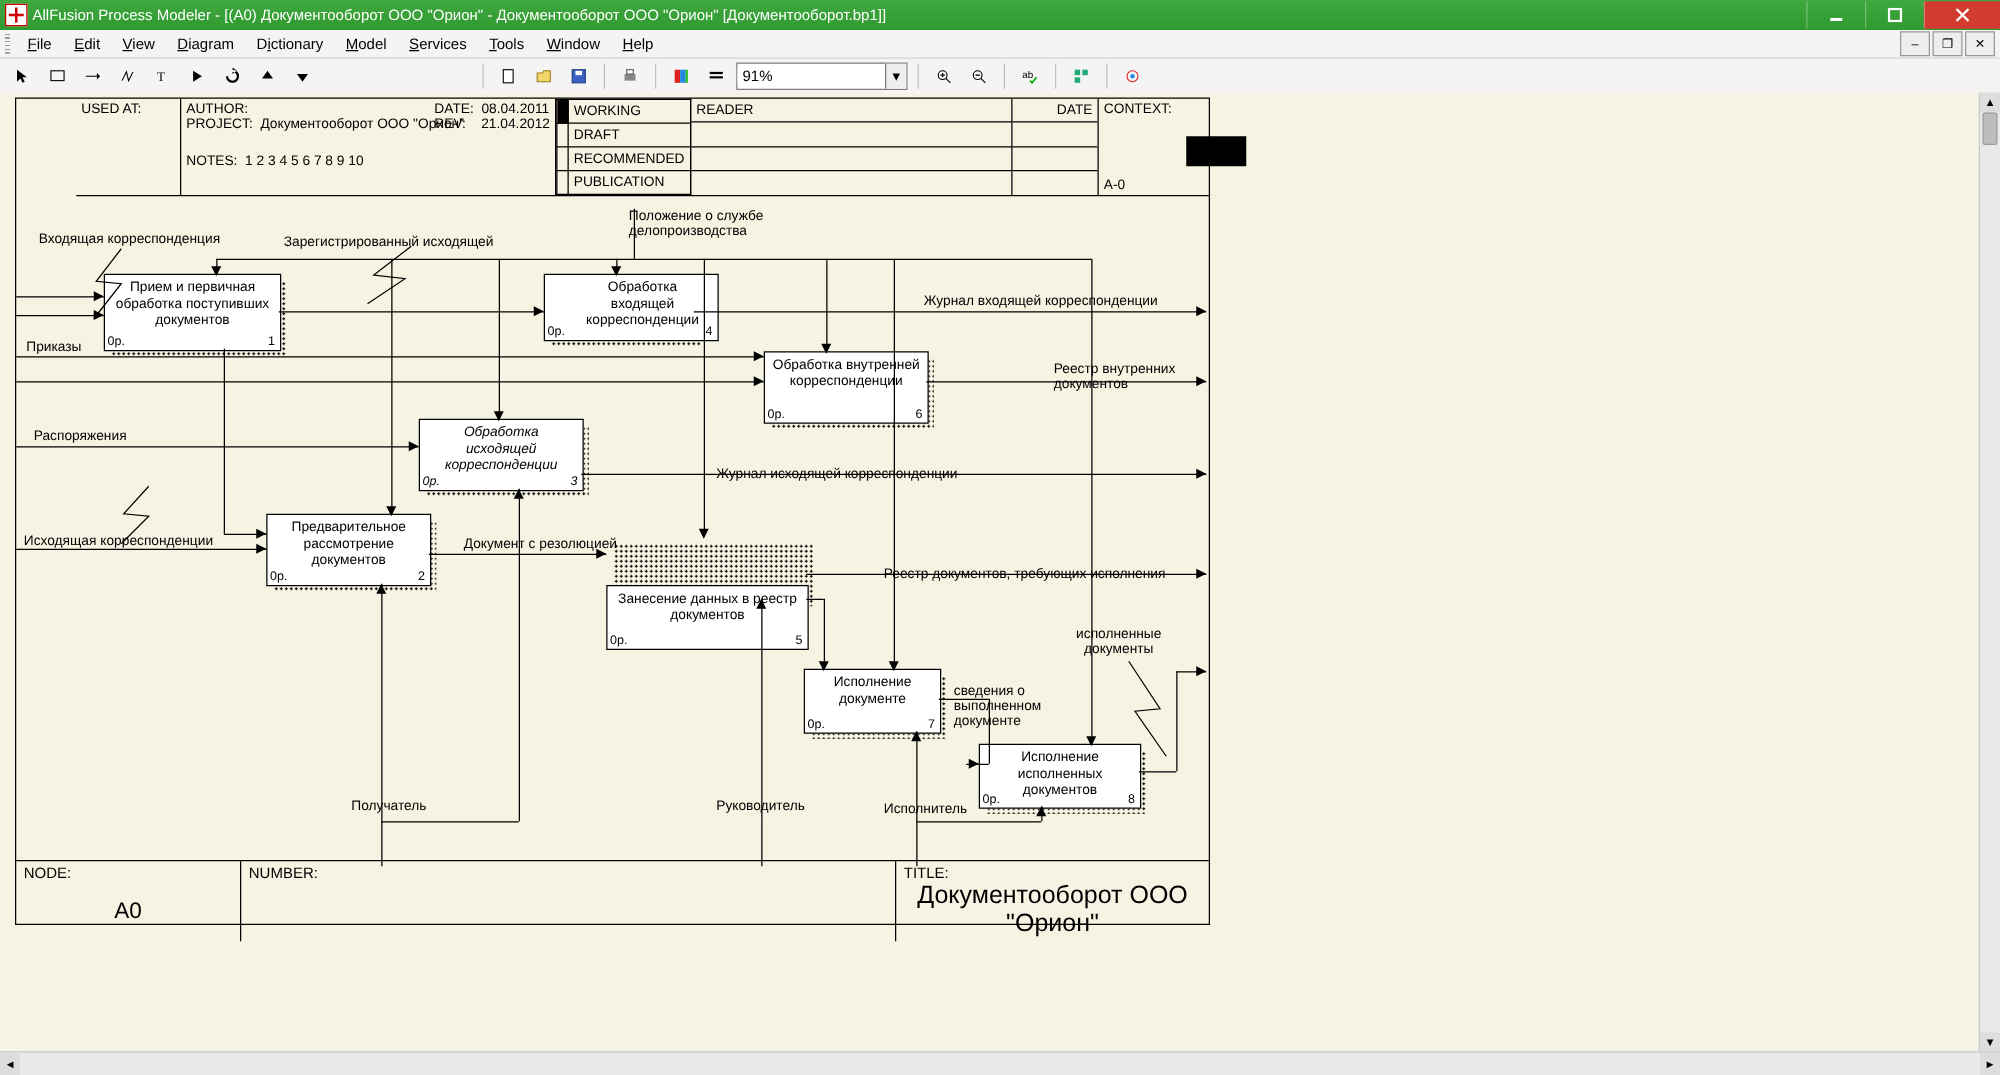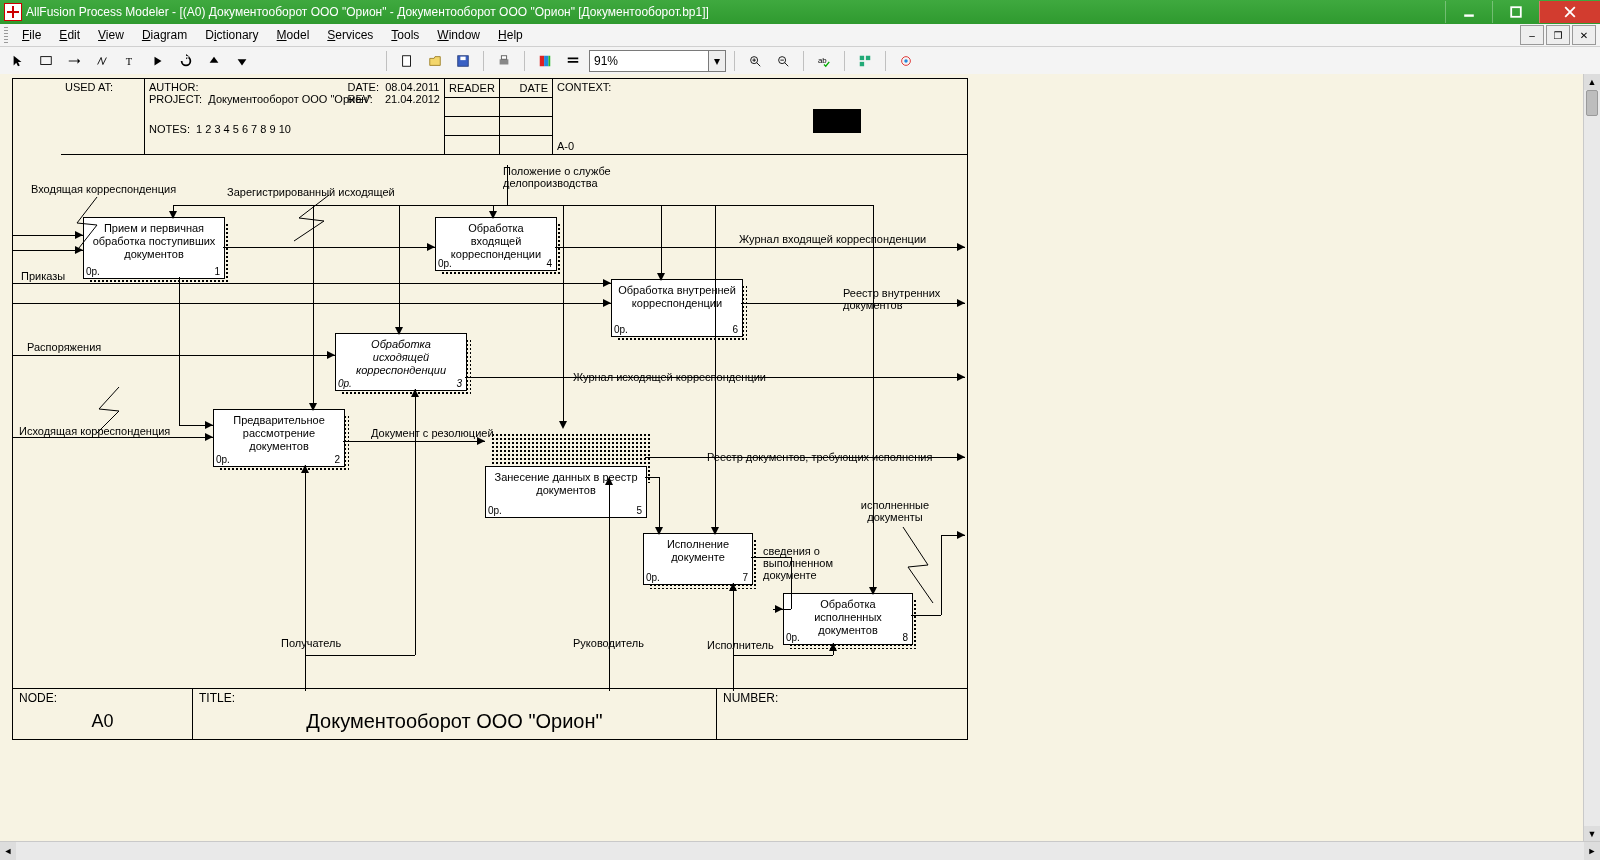--- a/index.html
+++ b/index.html
@@ -281,20 +281,42 @@
       <div class="fh-cell" style="position:relative">
         <div><span>AUTHOR:</span></div>
         <div><span>PROJECT:</span>&nbsp;&nbsp;<span>Документооборот ООО "Орион"</span></div>
         <div style="height:18px"></div>
         <div><span>NOTES:</span>&nbsp;&nbsp;<span>1  2  3  4  5  6  7  8  9  10</span></div>
         <div style="position:absolute; right:4px; top:2px; text-align:left;">
           <div><span>DATE:</span>&nbsp;&nbsp;<span>08.04.2011</span></div>
           <div><span>REV:</span>&nbsp;&nbsp;&nbsp;&nbsp;<span>21.04.2012</span></div>
         </div>
       </div>
+      <div class="fh-cell fh-col3" style="padding:0">
+        <table>
+          <tbody>
+              <tr>
+                <td style="width:14px;background:#000"></td>
+                <td>WORKING</td>
+              </tr>
+          <tr>
+                <td></td>
+                <td>DRAFT</td>
+              </tr>
+          <tr>
+                <td></td>
+                <td>RECOMMENDED</td>
+              </tr>
+          <tr>
+                <td></td>
+                <td>PUBLICATION</td>
+              </tr>
+        </tbody>
+          </table>
+      </div>
       <div class="fh-cell" style="padding:0">
         <table style="border-collapse:collapse;width:100%;height:100%;">
           <tbody>
               <tr>
                 <td style="border:1px solid #000;border-top:none;border-left:none;padding:1px 4px;height:16px">READER</td>
               <td style="border:1px solid #000;border-top:none;border-right:none;text-align:right;padding:1px 4px;width:60px">DATE</td>
               </tr>
           <tr>
                 <td style="border:1px solid #000;border-left:none;height:16px"></td>
                 <td style="border:1px solid #000;border-right:none"></td>
@@ -315,21 +337,21 @@
         <div class="blackbox"></div>
         <span style="position:absolute;left:4px;bottom:2px">A-0</span>
       </div>
     </div>
 
     <div class="frame-body">
 
       <div class="tlabel" style="left:18px; top:28px">Входящая корреспонденция</div>
       <div class="tlabel" style="left:8px;  top:115px">Приказы</div>
       <div class="tlabel" style="left:14px; top:186px">Распоряжения</div>
-      <div class="tlabel" style="left:6px;  top:270px">Исходящая корреспонденция</div>
+      <div class="tlabel" style="left:6px;  top:270px">Исходящая корреспонденции</div>
 
       <div class="tlabel" style="left:214px; top:31px">Зарегистрированный исходящей</div>
       <div class="tlabel" style="left:490px; top:10px;white-space:normal;width:130px;line-height:1.1">Положение о службе делопроизводства</div>
 
       <div class="tlabel" style="left:358px; top:272px">Документ с резолюцией</div>
 
       <div class="tlabel" style="left:726px; top:78px">Журнал входящей корреспонденции</div>
       <div class="tlabel" style="left:830px; top:132px;white-space:normal;width:120px;text-align:left;line-height:1.1">Реестр внутренних документов</div>
       <div class="tlabel" style="left:560px; top:216px">Журнал исходящей корреспонденции</div>
       <div class="tlabel" style="left:694px; top:296px">Реестр документов, требующих исполнения</div>
@@ -355,21 +377,21 @@
       </div>
 
       <div class="shadow" style="left:328px; top:184px; width:130px; height:56px;"></div>
       <div class="act" style="left:322px; top:178px; width:130px; height:56px;font-style:italic;">
         <div class="lbl">Обработка исходящей корреспонденции</div>
         <span class="bl">0р.</span>
           <span class="br">3</span>
       </div>
 
       <div class="shadow" style="left:428px; top:68px; width:120px; height:52px;"></div>
-      <div class="act" style="left:422px; top:62px; width:120px; height:52px;">
+      <div class="act" style="left:422px; top:62px; width:120px; height:52px;padding-left:18px;">
         <div class="lbl">Обработка входящей корреспонденции</div>
         <span class="bl">0р.</span>
           <span class="br">4</span>
       </div>
 
       <div class="shadow" style="left:478px; top:278px; width:160px; height:50px;"></div>
       <div class="act" style="left:472px; top:272px; width:160px; height:50px;margin-top:39px;">
         <div class="lbl">Занесение данных в реестр документов</div>
         <span class="bl">0р.</span>
           <span class="br">5</span>
@@ -384,21 +406,21 @@
 
       <div class="shadow" style="left:636px; top:384px; width:108px; height:50px;"></div>
       <div class="act" style="left:630px; top:378px; width:108px; height:50px;">
         <div class="lbl">Исполнение документе</div>
         <span class="bl">0р.</span>
           <span class="br">7</span>
       </div>
 
       <div class="shadow" style="left:776px; top:444px; width:128px; height:50px;"></div>
       <div class="act" style="left:770px; top:438px; width:128px; height:50px;">
-        <div class="lbl">Обработка исполненных документов</div>
+        <div class="lbl">Исполнение исполненных документов</div>
         <span class="bl">0р.</span>
           <span class="br">8</span>
       </div>
 
       <div class="hline" style="left:0; top:80px; width:70px;"></div>
         <div class="ah-r" style="left:62px; top:76px;"></div>
       <div class="hline" style="left:0; top:95px; width:70px;"></div>
         <div class="ah-r" style="left:62px; top:91px;"></div>
 
       <div class="hline" style="left:0; top:128px; width:598px;"></div>
@@ -499,25 +521,25 @@
         </svg>
 
     </div>
 
     <div class="frame-footer">
       <div class="ff-cell">
         <span>NODE:</span>
         <div class="ff-big">A0</div>
       </div>
       <div class="ff-cell">
+        <span>NUMBER:</span>
+      </div>
+      <div class="ff-cell">
         <span>TITLE:</span>
         <div class="ff-big" style="font-size:20px">Документооборот  ООО "Орион"</div>
-      </div>
-      <div class="ff-cell">
-        <span>NUMBER:</span>
       </div>
     </div>
   </div>
 
   <div class="vscroll">
     <div class="arrow">▲</div>
     <div class="thumb"></div>
     <div class="arrow" style="position:absolute;bottom:0;left:0;right:0">▼</div>
   </div>
 </div>

